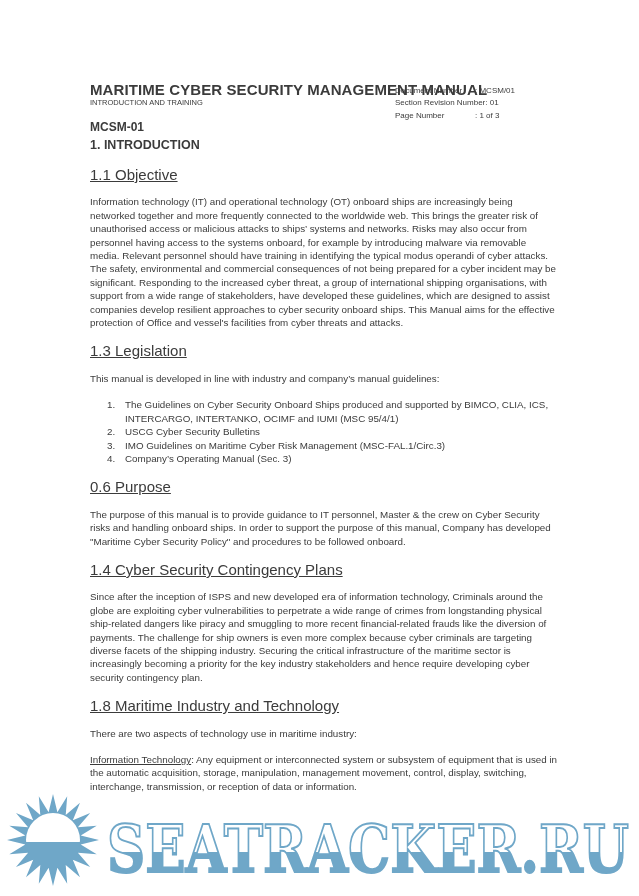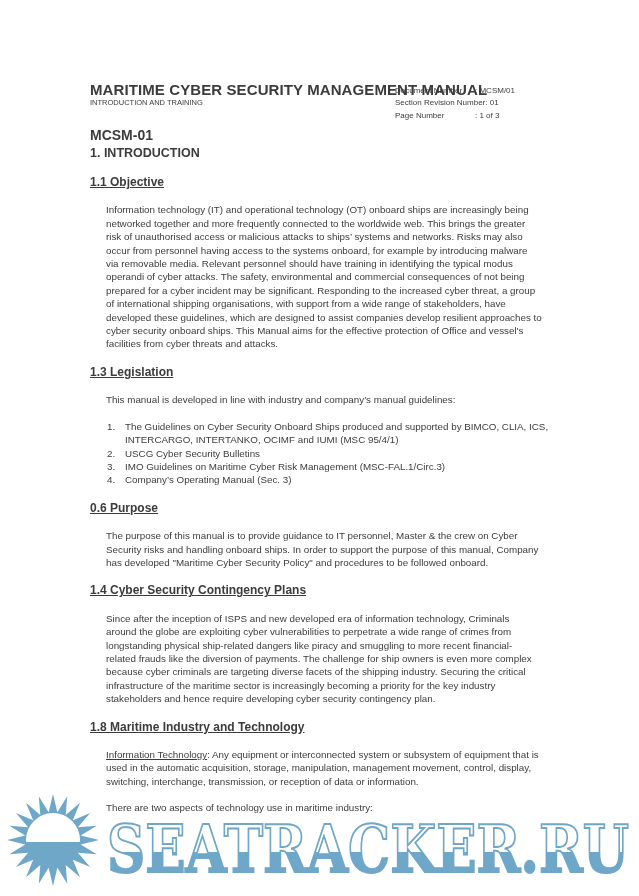--- a/index.html
+++ b/index.html
@@ -17,40 +17,40 @@
     position: absolute;
     left: 90px; top: 84px;
     width: 468px;
     font-size: 9.8px;
     line-height: 13.4px;
   }
   
   .doc-header { position: relative; }
   .doc-title    { font-size: 15px; font-weight: bold; line-height: 12px; letter-spacing: 0.1px; }
   .doc-subtitle { font-size: 7.5px; font-weight: normal; line-height: 10px; margin-top: 2px; }
-  .doc-code     { font-size: 14px; font-weight: bold; line-height: 12px; margin-top: 21px; }
+  .doc-code     { font-size: 12px; font-weight: bold; line-height: 12px; margin-top: 13px; }
   .chapter      { font-size: 12.5px; font-weight: bold; line-height: 15px; margin: 5px 0 0 0; }
   .doc-meta {
     position: absolute;
     left: 305px; top: 1px;
     width: 162px;
     font-size: 8px;
     line-height: 12.3px;
   }
   .meta-row   { display: flex; white-space: nowrap; }
   .meta-label { min-width: 80px; }
   
   h2.sec-heading {
-    font-size: 12px;
-    font-weight: bold;
+    font-size: 15px;
+    font-weight: normal;
     text-decoration: underline;
     margin: 15px 0 14px 0;
     line-height: 13.4px;
   }
-  p { margin: 13px 16px; }
+  p { margin: 13px 0; }
   .u { text-decoration: underline; }
   ol.num-list {
     list-style: none;
     margin: 13px 0;
     padding: 0 0 0 35px;
   }
   ol.num-list li { position: relative; }
   .li-num { position: absolute; left: -18px; }
   
   .watermark {
@@ -120,22 +120,22 @@
     <p>The purpose of this manual is to provide guidance to IT personnel, Master &amp; the crew on Cyber Security risks and handling onboard ships. In order to support the purpose of this manual, Company has developed "Maritime Cyber Security Policy" and procedures to be followed onboard.</p>
   </section>
 
   <section>
     <h2 class="sec-heading">1.4 Cyber Security Contingency Plans</h2>
     <p>Since after the inception of ISPS and new developed era of information technology, Criminals around the globe are exploiting cyber vulnerabilities to perpetrate a wide range of crimes from longstanding physical ship-related dangers like piracy and smuggling to more recent financial-related frauds like the diversion of payments. The challenge for ship owners is even more complex because cyber criminals are targeting diverse facets of the shipping industry. Securing the critical infrastructure of the maritime sector is increasingly becoming a priority for the key industry stakeholders and hence require developing cyber security contingency plan.</p>
   </section>
 
   <section>
     <h2 class="sec-heading">1.8 Maritime Industry and Technology</h2>
+    <p>There are two aspects of technology use in maritime industry:</p>
     <p><span class="u">Information Technology</span><span>: Any equipment or interconnected system or subsystem of equipment that is used in the automatic acquisition, storage, manipulation, management movement, control, display, switching, interchange, transmission, or reception of data or information.</span></p>
-    <p>There are two aspects of technology use in maritime industry:</p>
   </section>
 
 </div>
 
 <div class="watermark">
   <svg width="629" height="96" viewBox="0 0 629 96" xmlns="http://www.w3.org/2000/svg">
     <defs>
       <linearGradient id="wmgrad" x1="0" y1="0" x2="0" y2="1">
         <stop offset="0" stop-color="#ffffff"></stop>
         <stop offset="0.54" stop-color="#ffffff"></stop>

